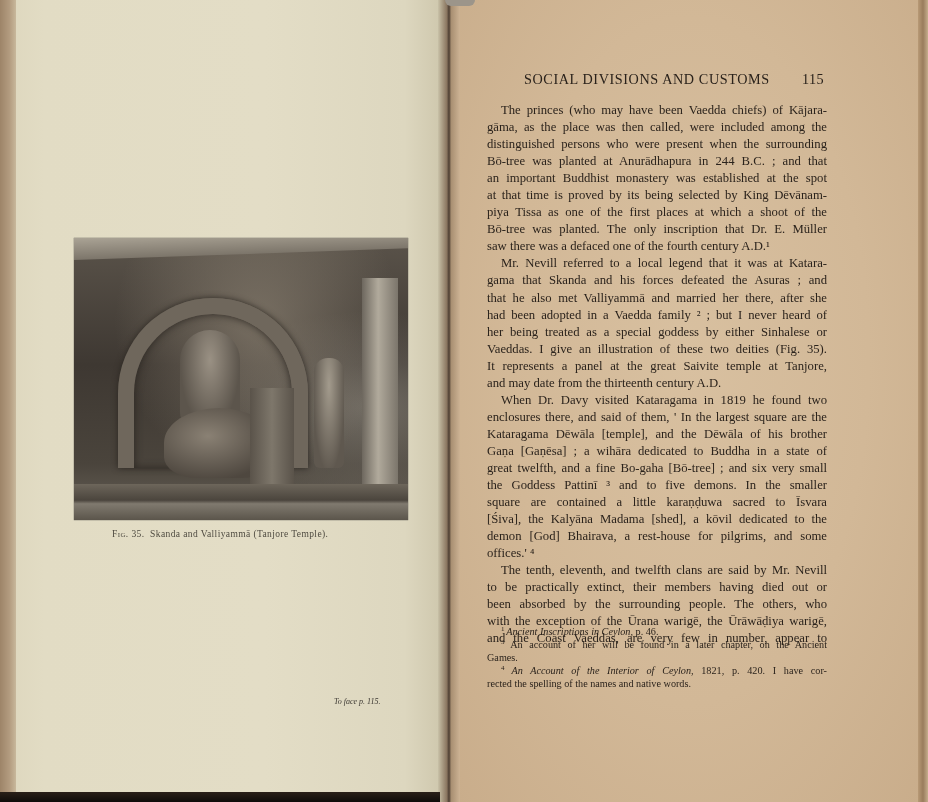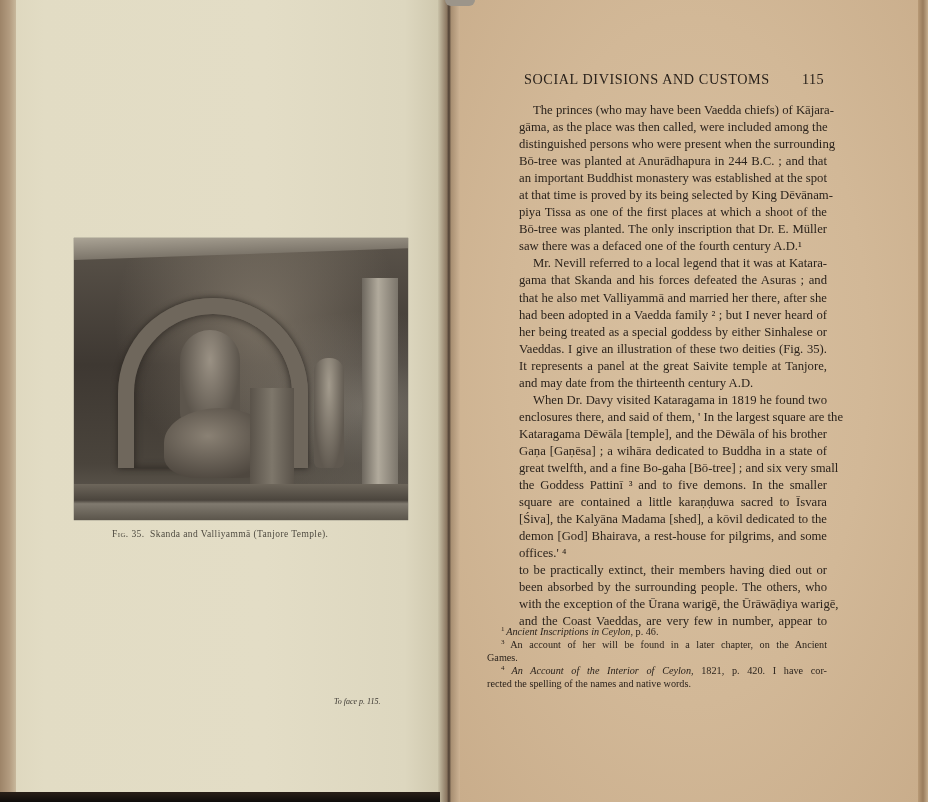--- a/index.html
+++ b/index.html
@@ -101,21 +101,21 @@
   .running-head {
     position: absolute; left: 524px; top: 71px; width: 300px;
     font-size: 14.2px; color: #2a221b; letter-spacing: 0.6px; white-space: nowrap;
   }
   .running-head .pg { position: absolute; left: 278px; top: 0; letter-spacing: 0.4px; }
   .body-text {
     position: absolute; left: 487px; top: 102px; width: 340px;
     font-size: 12.7px; line-height: 17.05px; color: #2b231c;
     text-align: justify;
   }
-  .body-text .line { display: block; white-space: nowrap; text-align-last: justify; height: 17.05px; margin-left: 32px; }
+  .body-text .line { display: block; white-space: nowrap; text-align-last: justify; height: 17.05px; }
   .body-text .line.last { text-align-last: left; }
   .body-text .line.indent { padding-left: 14px; }
   sup { font-size: 7px; vertical-align: super; line-height: 0; }
 
   .footnotes {
     position: absolute; left: 487px; top: 625px; width: 340px;
     font-size: 10.2px; line-height: 13.1px; color: #2b231c;
   }
   .footnotes .fn-line { display: block; white-space: nowrap; height: 13.1px; }
   .footnotes .fn-line.justify { text-align: justify; text-align-last: justify; }
@@ -177,20 +177,21 @@
       <span class="line indent">When Dr. Davy visited Kataragama in 1819 he found two</span>
       <span class="line">enclosures there, and said of them, ' In the largest square are the</span>
       <span class="line">Kataragama Dēwāla [temple], and the Dēwāla of his brother</span>
       <span class="line">Gaṇa [Gaṇēsa] ;  a wihāra dedicated to Buddha in a state of</span>
       <span class="line">great twelfth, and a fine Bo-gaha [Bō-tree] ;  and six very small</span>
       <span class="line">the Goddess Pattinī ³ and to five demons.  In the smaller</span>
       <span class="line">square are contained a little karaṇḍuwa sacred to Īsvara</span>
       <span class="line">[Śiva], the Kalyāna Madama [shed], a kōvil dedicated to the</span>
       <span class="line">demon [God] Bhairava, a rest-house for pilgrims, and some</span>
       <span class="line last">offices.' ⁴</span>
+      <span class="line indent">The tenth, eleventh, and twelfth clans are said by Mr. Nevill</span>
       <span class="line">to be practically extinct, their members having died out or</span>
       <span class="line">been absorbed by the surrounding people.  The others, who</span>
       <span class="line">with the exception of the Ūrana warigē, the Ūrāwāḍiya warigē,</span>
       <span class="line">and the Coast Vaeddas, are very few in number, appear to</span>
     </div>
 
   <div class="footnotes" id="footnotes">
       <span class="fn-line indent"><sup>1 </sup><i>Ancient Inscriptions in Ceylon</i><span>, p. 46.</span></span>
       <span class="fn-line indent justify"><sup>3 </sup><span>An account of her will be found in a later chapter, on the Ancient</span></span>
       <span class="fn-line">Games.</span>

